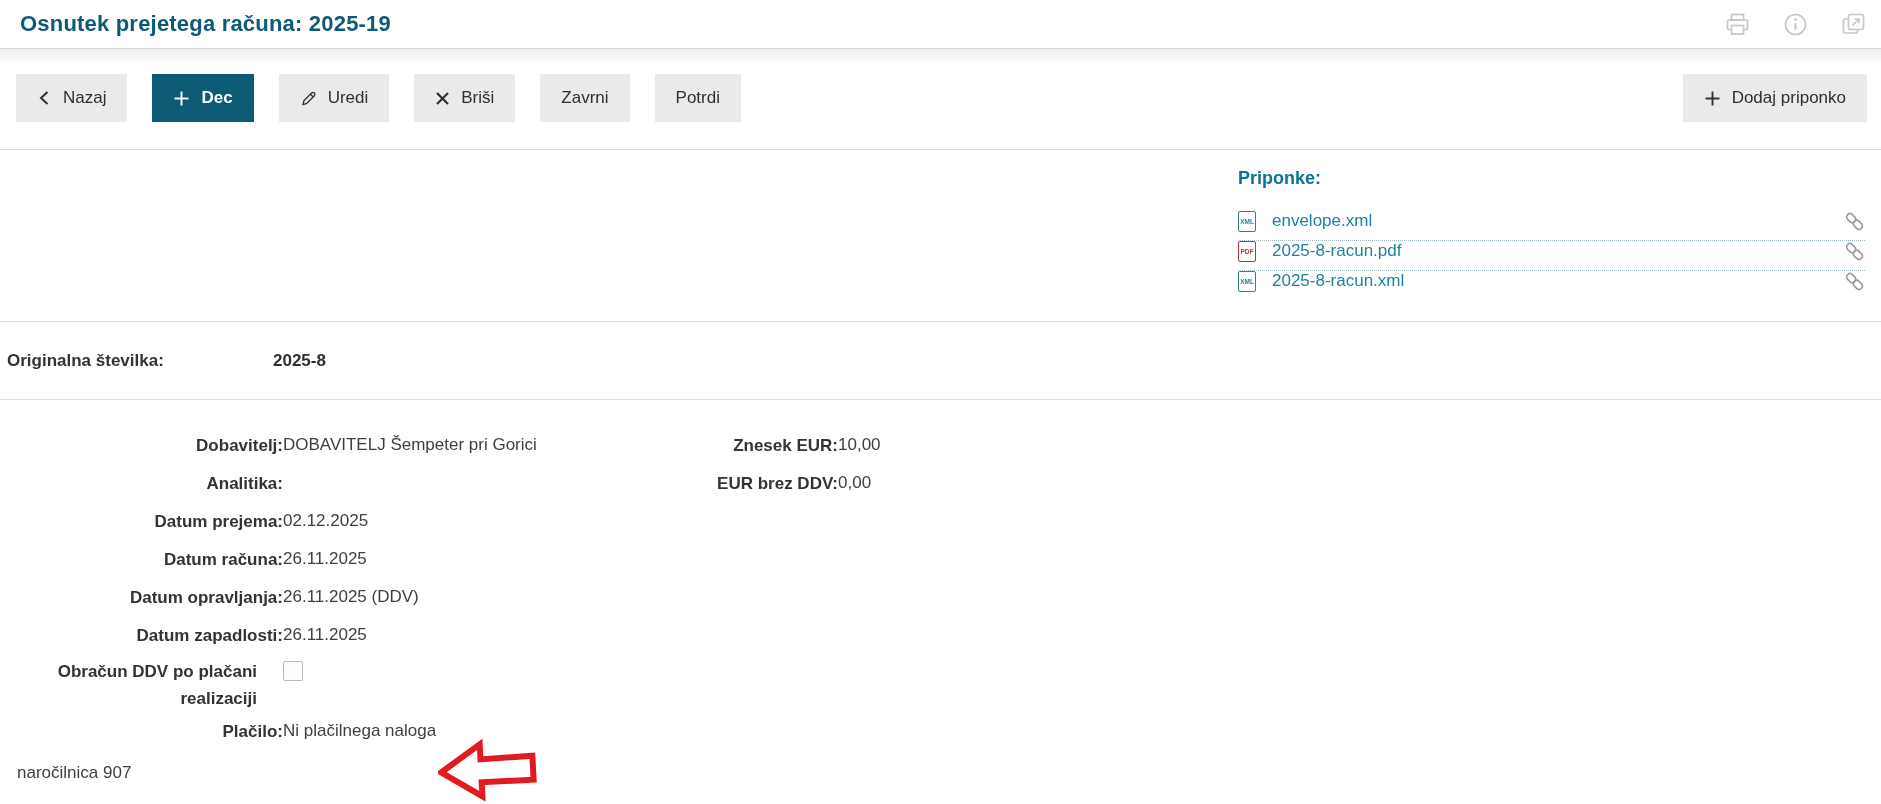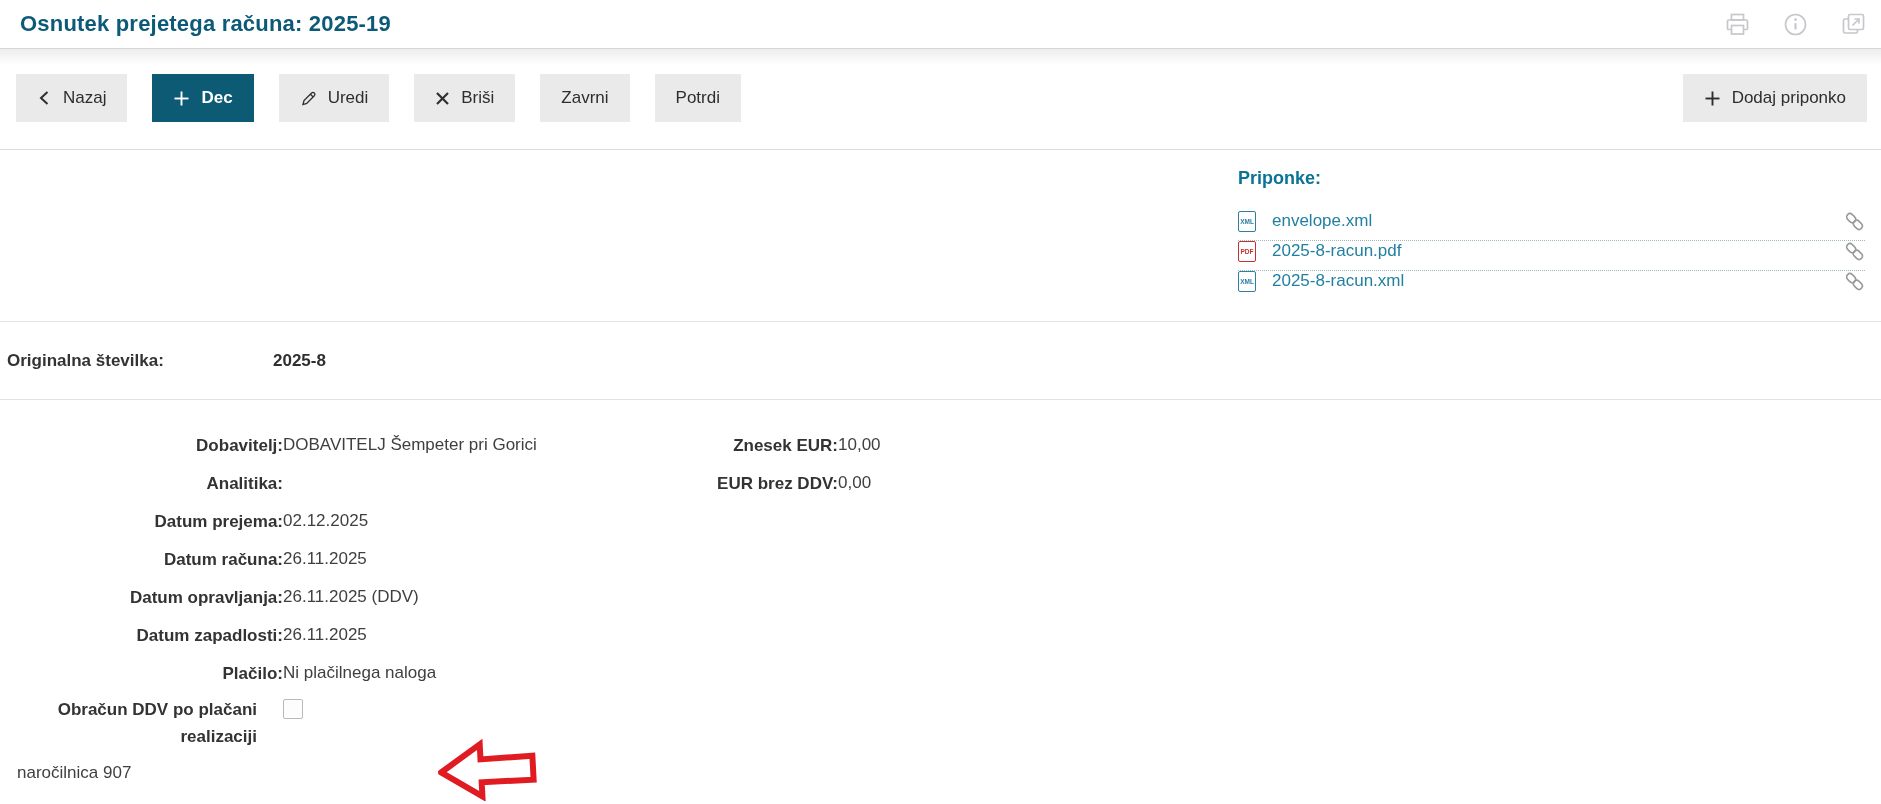--- a/index.html
+++ b/index.html
@@ -203,28 +203,28 @@
       <span class="val">26.11.2025</span>
     </div>
     <div class="d-row">
       <span class="lbl">Datum opravljanja:</span>
       <span class="val">26.11.2025 (DDV)</span>
     </div>
     <div class="d-row">
       <span class="lbl">Datum zapadlosti:</span>
       <span class="val">26.11.2025</span>
     </div>
-    <div class="d-row">
-      <span class="lbl">Plačilo:</span>
-      <span class="val">Ni plačilnega naloga</span>
-    </div>
-
     <div class="d-row tall">
       <span class="lbl">Obračun DDV po plačani realizaciji</span>
       <span class="checkbox"></span>
+    </div>
+
+    <div class="d-row">
+      <span class="lbl">Plačilo:</span>
+      <span class="val">Ni plačilnega naloga</span>
     </div>
 
     <div class="d-row last">
       <span class="val">naročilnica 907</span>
     </div>
 
     <div class="details-right">
       <div class="d-row">
         <span class="lbl">Znesek EUR:</span>
         <span class="val">10,00</span>

